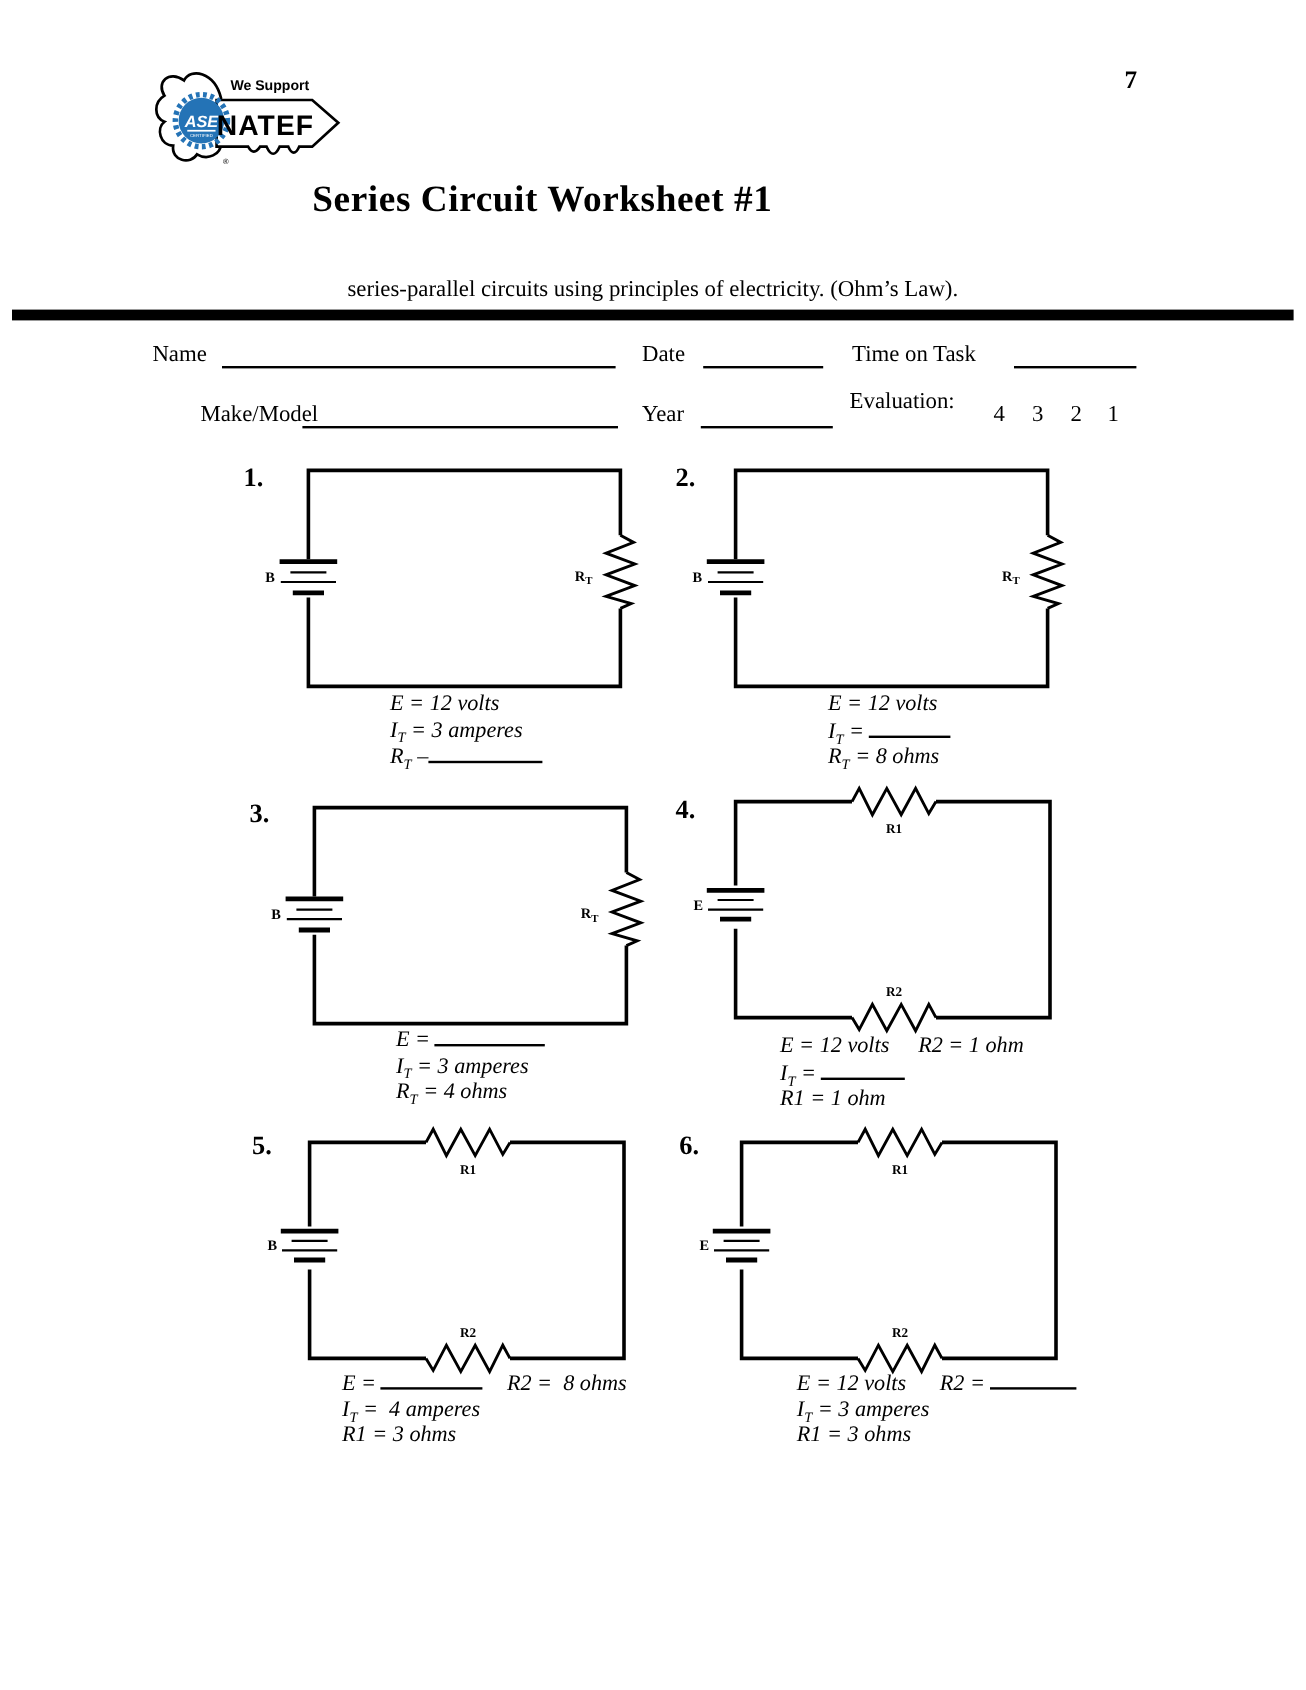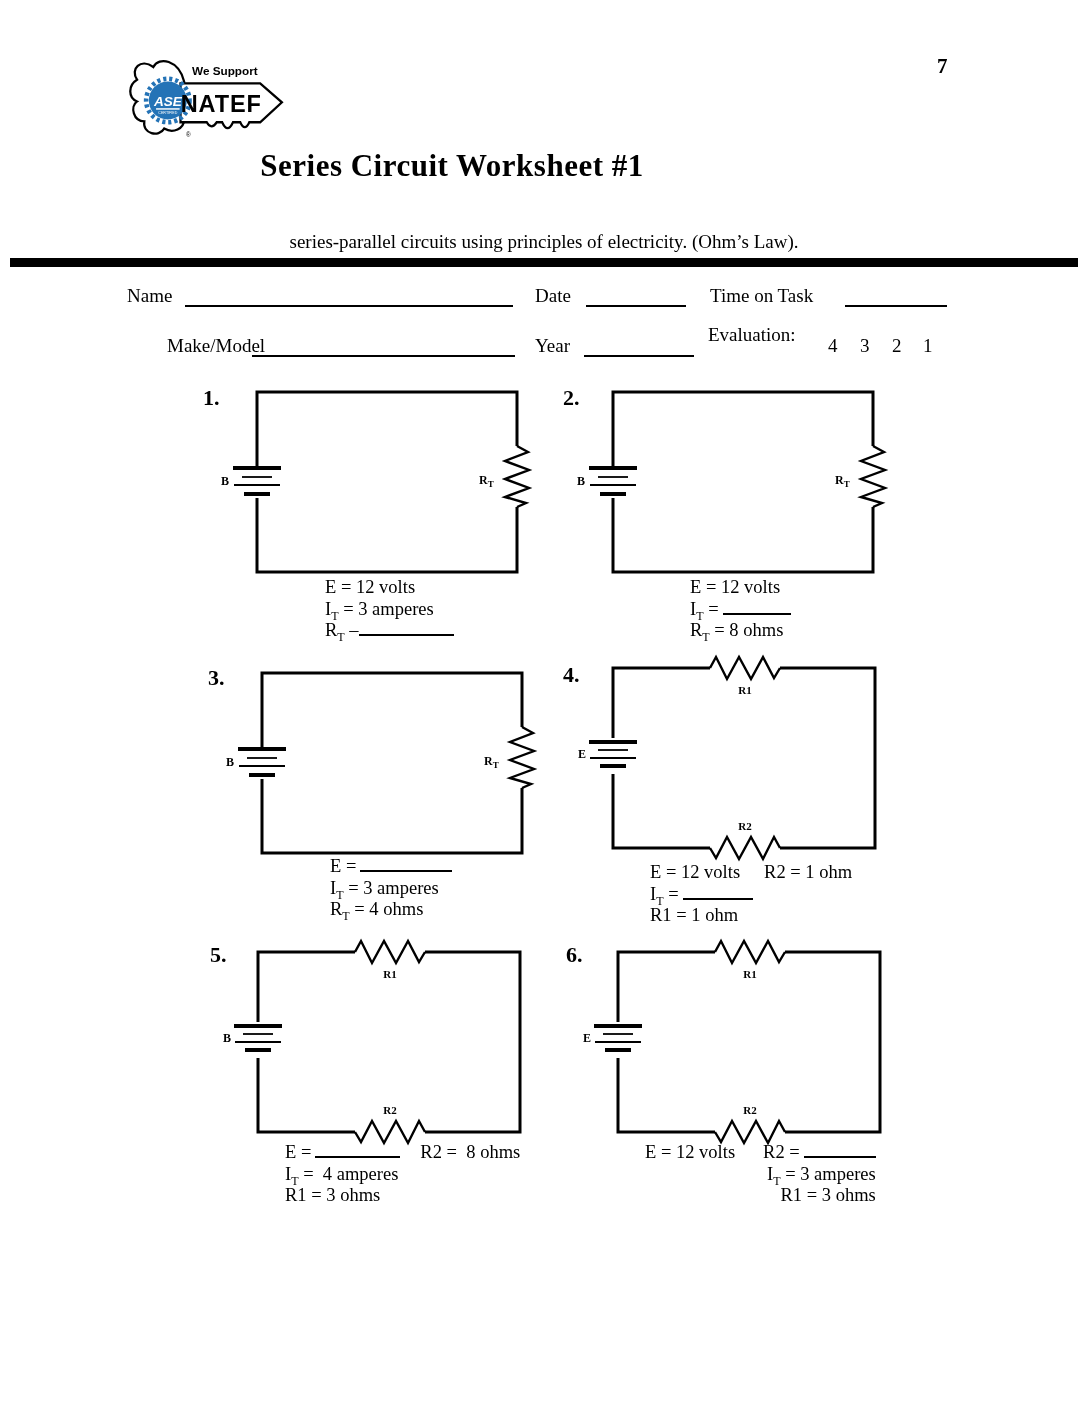--- a/index.html
+++ b/index.html
@@ -8,21 +8,21 @@
   .abs{position:absolute;}
   .page-number{font-weight:bold;font-size:21px;}
   .title{width:904px;text-align:center;font-weight:bold;font-size:31px;letter-spacing:.5px;}
   .task-line{width:1088px;text-align:center;font-size:19px;}
   .task-line .lbl{font-weight:bold;}
   .task-line span{white-space:pre;}
   .rule{background:#000;}
   .flabel{font-weight:normal;font-size:19px;white-space:pre;}
   .blank{background:#000;height:2px;}
   .cnum{font-weight:bold;font-size:22px;}
-  .cap{font-size:18.5px;line-height:21.5px;}
+  .cap{font-size:18.5px;line-height:21.5px;font-style:italic;}
   .cap span{white-space:pre;}
   .cap sub{font-size:12px;line-height:0;}
   .cap .fill{display:inline-block;border-bottom:2px solid #000;height:14px;vertical-align:baseline;}
   svg text{font-family:"Liberation Serif",serif;}
   .logo-sans{font-family:"Liberation Sans",sans-serif;}
 </style>
 </head>
 <body>
 
 <div class="page">
@@ -162,19 +162,19 @@
     <polyline points="137,20 143,9 154,31 166,9 178,31 190,9 201,30 207,20" fill="none" stroke="#000" stroke-width="2.4"></polyline>
     <polyline points="207,200 201,189 190,211 178,189 166,211 154,189 143,210 137,200" fill="none" stroke="#000" stroke-width="2.4"></polyline>
     <line x1="16" y1="94" x2="64" y2="94" stroke="#000" stroke-width="4"></line>
     <line x1="25" y1="102" x2="55" y2="102" stroke="#000" stroke-width="1.8"></line>
     <line x1="17" y1="110" x2="63" y2="110" stroke="#000" stroke-width="1.8"></line>
     <line x1="27" y1="118" x2="53" y2="118" stroke="#000" stroke-width="4"></line>
     <text x="5" y="110" font-size="12" font-weight="bold">E</text>
     <text x="172" y="46" text-anchor="middle" font-size="11" font-weight="bold">R1</text>
     <text x="172" y="182" text-anchor="middle" font-size="11" font-weight="bold">R2</text>
   </svg>
-  <div class="abs cap" style="left:645px;top:1142px;text-align:right;">
+  <div class="abs cap" style="left:664px;top:1142px;">
     <div><span>E = 12 volts</span><span style="margin-left:28px;">R2 =</span><span class="fill" style="width:72px;margin-left:4px;"></span></div>
     <div><span>I</span><sub>T</sub><span> = 3 amperes</span></div>
     <div><span>R1 = 3 ohms</span></div>
   </div>
 
 </div>
 
 </body></html>

